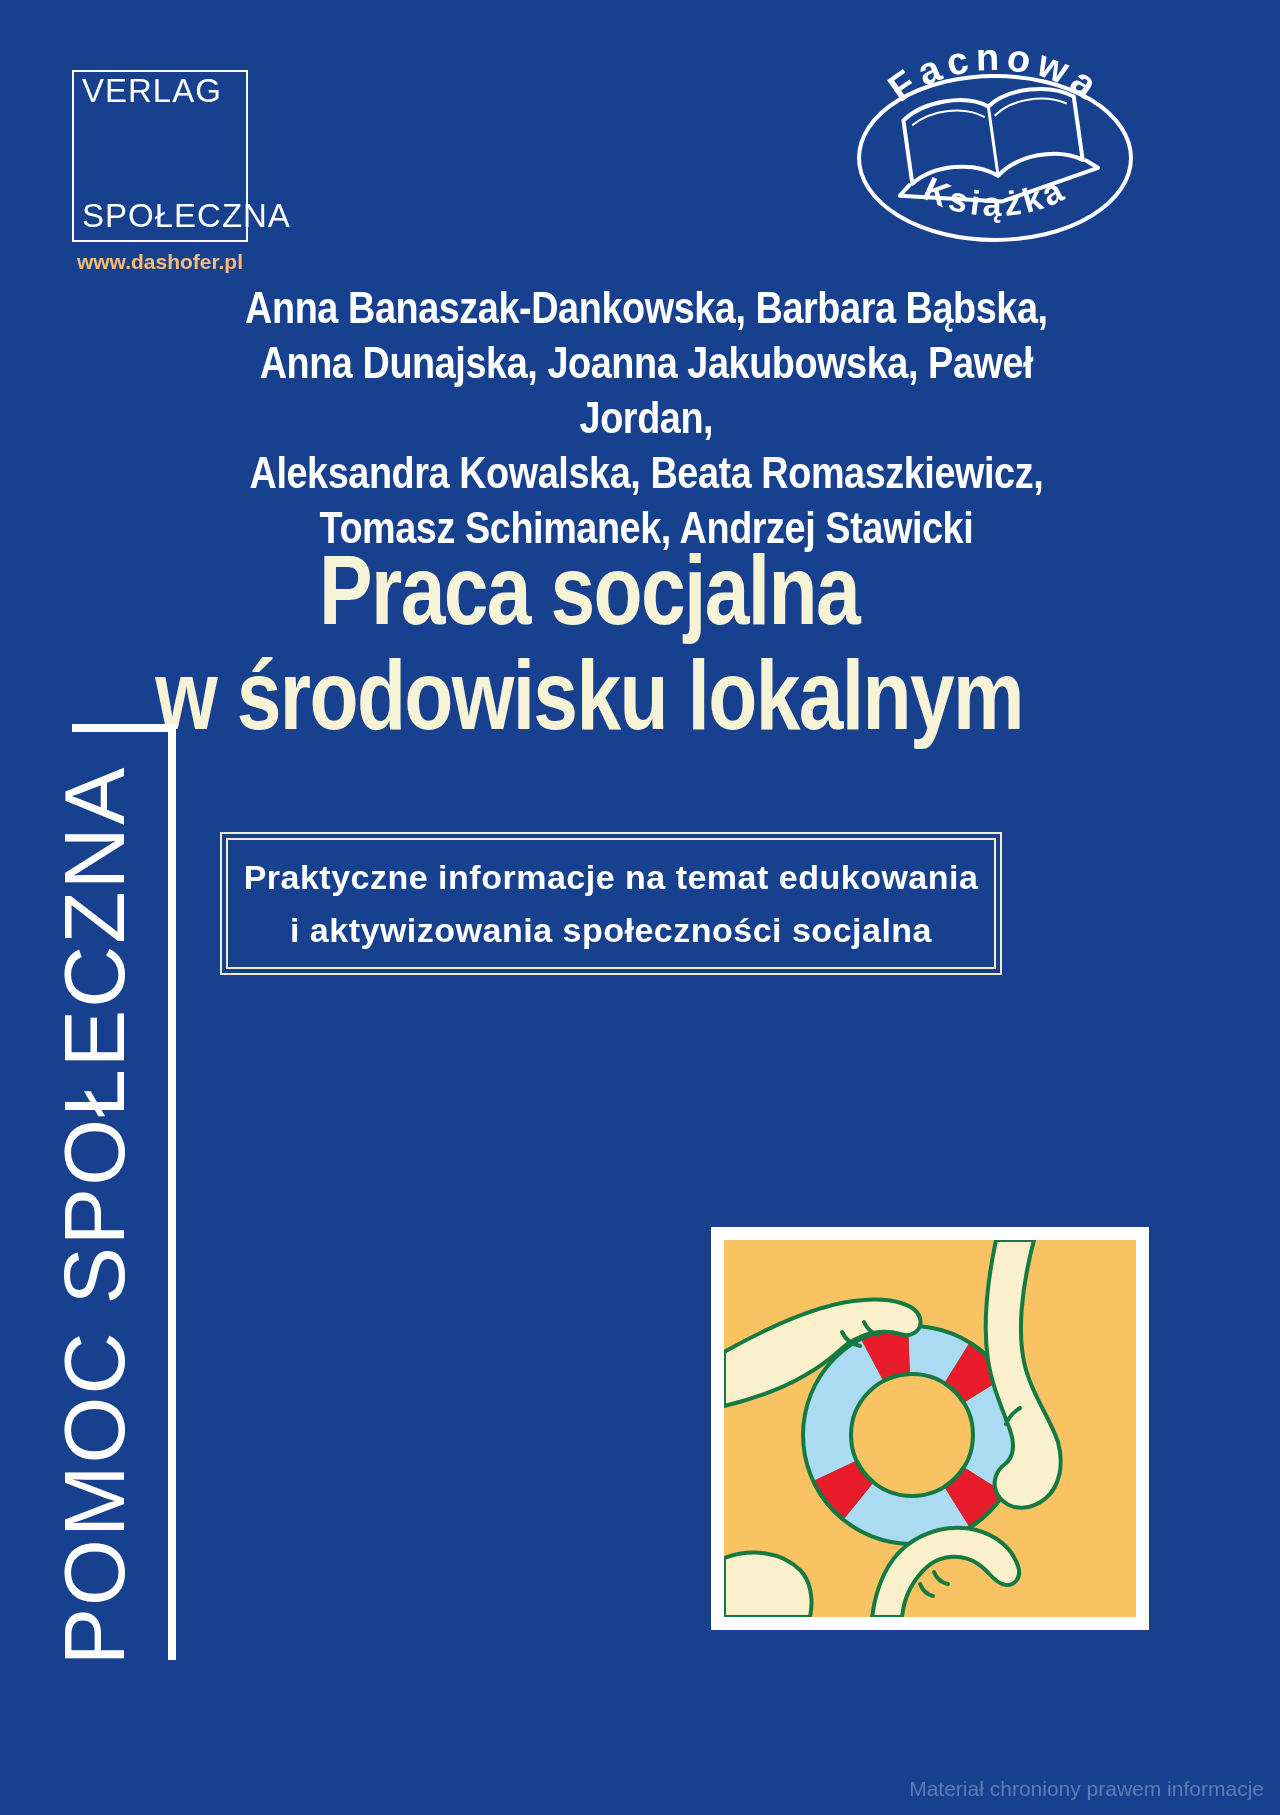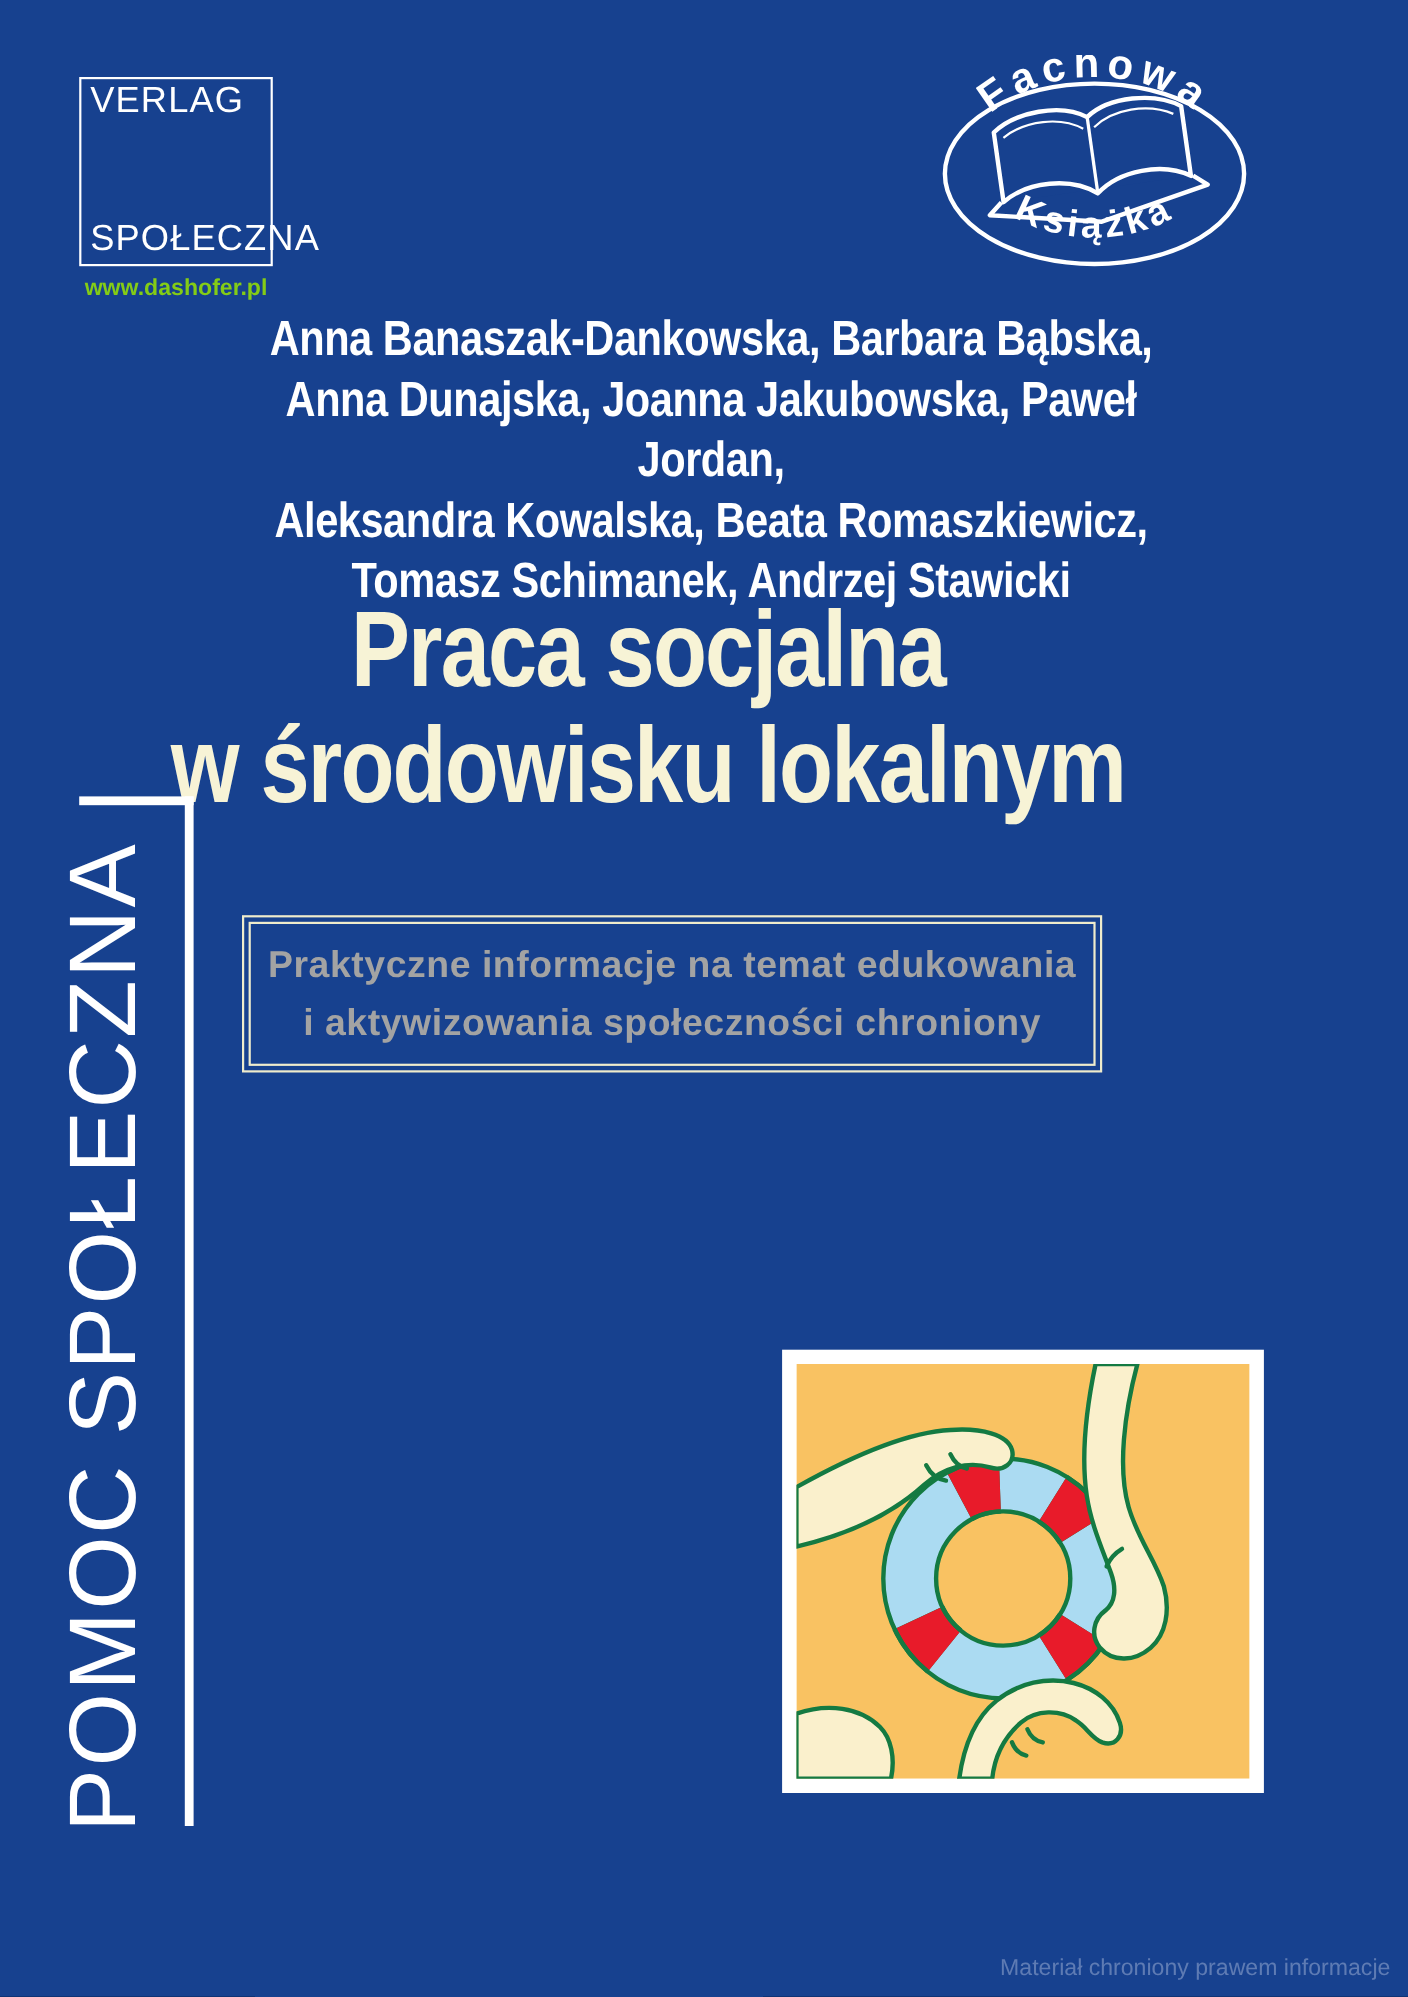--- a/index.html
+++ b/index.html
@@ -15,21 +15,21 @@
     border:2px solid #ffffff; box-sizing:border-box;
     display:flex; flex-direction:column; justify-content:space-between;
     padding:0 0 6px 8px;
   }
   .logo-line {
     color:#ffffff; font-size:33px; line-height:37px; font-weight:400;
     letter-spacing:1px; white-space:nowrap;
   }
   .website {
     position:absolute; left:58px; top:250px; width:204px; text-align:center;
-    color:#84cc16; font-size:21px; font-weight:bold;
+    color:#fdba74; font-size:21px; font-weight:bold;
   }
 
   
   .badge { position:absolute; left:845px; top:50px; }
   .badge text { fill:#ffffff; font-family:"Liberation Sans", sans-serif; font-weight:bold; }
 
   
   .authors {
     position:absolute; left:100px; top:280px; width:1080px; text-align:center;
     color:#ffffff; font-size:45px; font-weight:bold; line-height:55px;
@@ -59,21 +59,21 @@
   .subtitle-box {
     position:absolute; left:220px; top:832px; width:782px; height:143px;
     border:2px solid #EFECCC; box-sizing:border-box;
   }
   .subtitle-box-inner {
     position:absolute; left:4px; top:4px; right:4px; bottom:4px;
     border:2px solid #EFECCC;
     display:flex; flex-direction:column; justify-content:center; align-items:center;
   }
   .subtitle-line {
-    color:#a3a3a3; font-size:34px; font-weight:bold; line-height:53px; text-align:center;
+    color:#ffffff; font-size:34px; font-weight:bold; line-height:53px; text-align:center;
     letter-spacing:0.5px;
   }
 
   
   .illustration {
     position:absolute; left:711px; top:1227px; width:438px; height:403px;
     background:#ffffff; padding:13px; box-sizing:border-box;
   }
 
   
@@ -126,21 +126,21 @@
     <div>w środowisku lokalnym</div>
   </div>
 
   <div class="bracket-h"></div>
   <div class="bracket-v"></div>
   <div class="series-label">POMOC SPOŁECZNA</div>
 
   <div class="subtitle-box">
     <div class="subtitle-box-inner">
       <div class="subtitle-line">Praktyczne informacje na temat edukowania</div>
-      <div class="subtitle-line">i aktywizowania społeczności chroniony</div>
+      <div class="subtitle-line">i aktywizowania społeczności socjalna</div>
     </div>
   </div>
 
   <div class="illustration">
     <svg width="412" height="377" viewBox="0 0 412 377">
       <rect x="0" y="0" width="412" height="377" fill="#F9C262"></rect>
 
       <g>
         <circle cx="188" cy="195" r="85" fill="none" stroke="#ABDBF2" stroke-width="48"></circle>
         <g fill="none">

